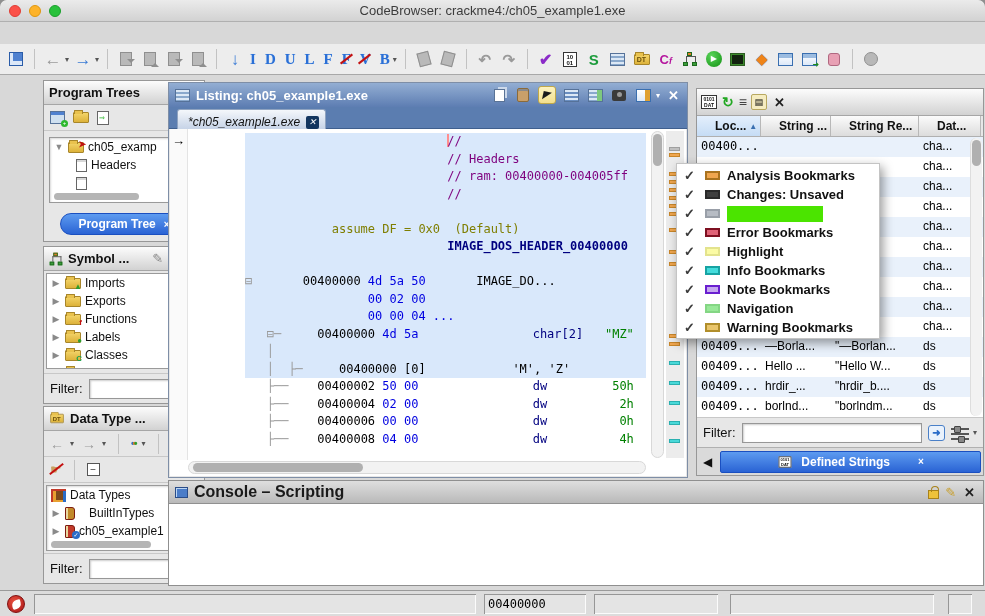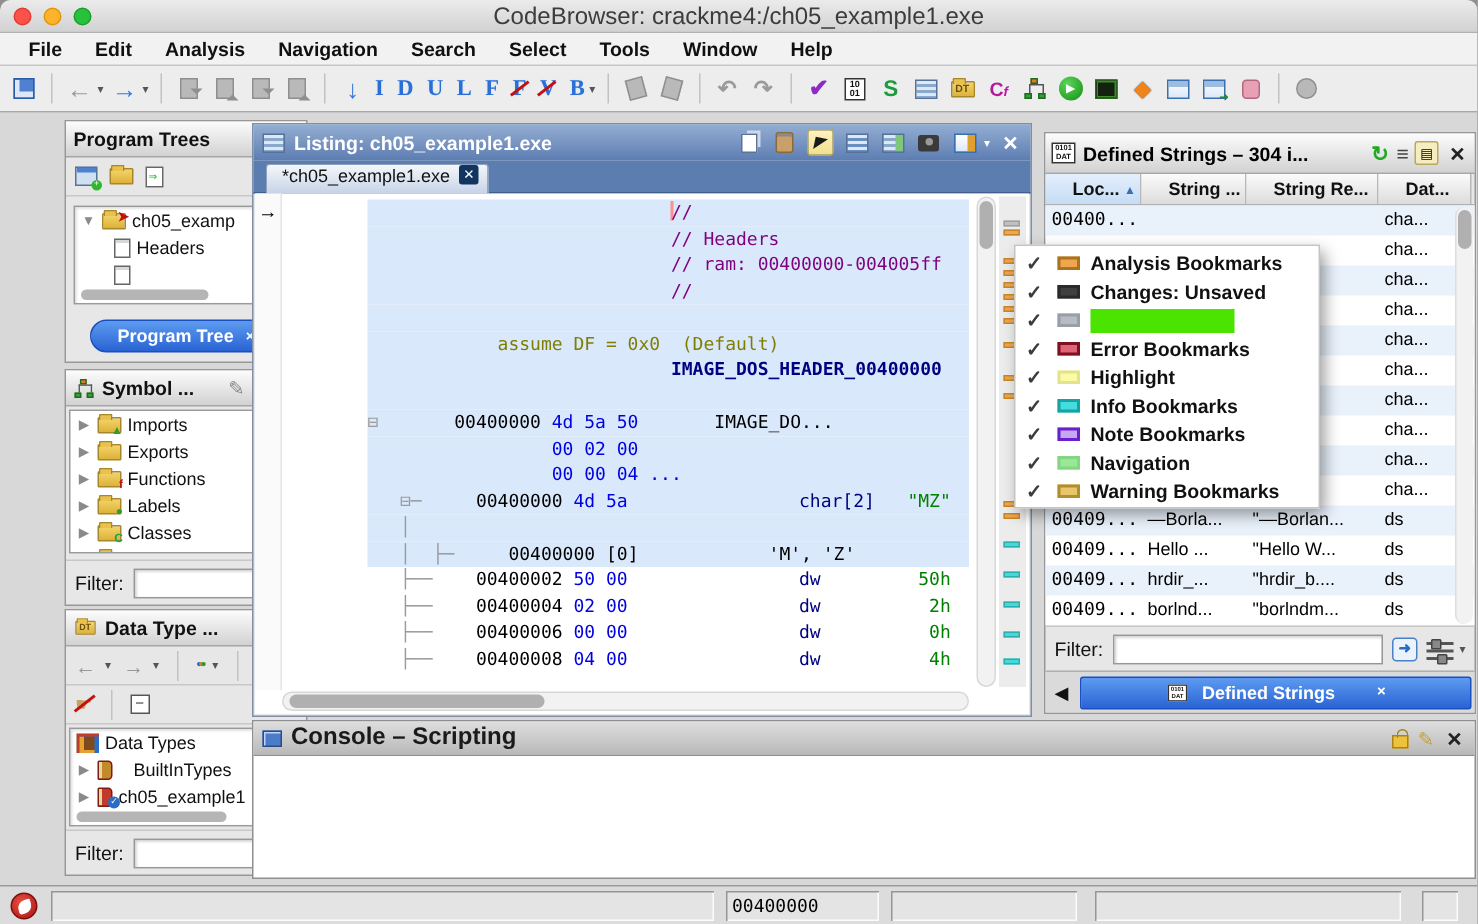--- a/index.html
+++ b/index.html
@@ -3,21 +3,21 @@
 <meta charset="utf-8">
 <style>
   * { margin:0; padding:0; box-sizing:border-box; }
   html,body { width:985px; height:616px; background:#8f8f8f; font-family:"Liberation Sans",sans-serif; }
   #root { position:relative; width:985px; height:616px; overflow:hidden; background:#d8d8d8; border-radius:7px 7px 0 0; }
 
   
   #titlebar { position:absolute; left:0; top:0; width:985px; height:22px;
     background:linear-gradient(#ebebeb,#d2d2d2); border-bottom:1px solid #b0b0b0; border-radius:7px 7px 0 0; }
   .light { position:absolute; top:5px; width:12px; height:12px; border-radius:50%; }
-  #wintitle { position:absolute; left:0; right:0; top:3px; text-align:center; font-size:16px; color:#3c3c3c; }
+  #wintitle { position:absolute; left:0; right:0; top:3px; text-align:center; font-size:13px; color:#3c3c3c; }
   #menubar { position:absolute; left:0; top:22px; width:985px; height:22px; background:#f2f2f2; border-bottom:1px solid #c6c6c6; display:flex; align-items:center; padding-left:8px; }
   .menu-item { font-size:13px; font-weight:600; color:#101010; padding:0 11px; line-height:21px; }
   #toolbar { position:absolute; left:0; top:44px; width:985px; height:31px; background:#ededed; border-bottom:1px solid #a8a8a8; display:flex; align-items:center; padding-left:6px; gap:4px; }
   .tsep { width:1px; height:20px; background:#c2c2c2; margin:0 4px; }
   .tbtn { width:20px; height:22px; display:flex; align-items:center; justify-content:center; position:relative; }
   .caret { font-size:8px; color:#555; margin-left:-2px; }
   .arrow { font-size:17px; font-weight:bold; line-height:1; }
   .gray { color:#9a9a9a; } .blue { color:#3a7bd5; }
   .gdoc { width:12px; height:14px; background:#b9b9b9; border:1px solid #8f8f8f; position:relative; }
   .gdoc::after { content:""; position:absolute; right:-4px; bottom:-2px; width:0; height:0; border:4px solid transparent; }
@@ -69,21 +69,21 @@
   #lst-head { height:24px; background:linear-gradient(#93aed3,#5d7db2); display:flex; align-items:center; padding:0 6px; gap:6px; }
   #lst-head .ttl { color:#fff; font-size:13px; font-weight:bold; flex:1; }
   .hico { width:18px; height:18px; display:flex; align-items:center; justify-content:center; }
   .copyico { width:11px; height:13px; background:#fff; border:1px solid #5a7396; box-shadow:3px -3px 0 -1px #cdd9ea; }
   .pasteico { width:12px; height:14px; background:#c9a06a; border:1px solid #8a6a3a; border-radius:2px; box-shadow:inset 0 2px 0 #8a8a8a; }
   .cursorbtn { background:linear-gradient(#fdf3c0,#f2df8e); border:1px solid #c0a84a; border-radius:3px; }
   .cursorbtn span{ display:inline-block; transform:rotate(12deg); font-size:11px; color:#1a1a1a; }
   .camico { width:14px; height:11px; background:#3a3a3a; border-radius:2px; position:relative; }
   .camico::after { content:""; position:absolute; left:4.5px; top:2.5px; width:5px; height:5px; border-radius:50%; background:#9a9a9a; }
   #lst-tabs { position:absolute; left:0; top:24px; width:100%; height:22px; background:#5b7db0; border-bottom:1px solid #3f5f8e; }
-  #lst-tab { position:absolute; left:8px; top:2px; height:20px; padding:0 6px 0 10px; background:linear-gradient(#f4f7fb,#c6d3e7); border:1px solid #8fa3c0; border-bottom:none; border-radius:3px 3px 0 0; display:flex; align-items:flex-start; gap:6px; font-size:12px; color:#111; }
+  #lst-tab { position:absolute; left:8px; top:2px; height:20px; padding:0 6px 0 10px; background:linear-gradient(#f4f7fb,#c6d3e7); border:1px solid #8fa3c0; border-bottom:none; border-radius:3px 3px 0 0; display:flex; align-items:flex-end; gap:6px; font-size:12px; color:#111;font-style:italic; }
   .tabx { width:13px; height:13px; background:#12355f; border-radius:2px; color:#fff; font-size:9px; line-height:13px; text-align:center; }
   #lst-body { position:absolute; left:1px; top:46px; right:1px; bottom:1px; background:#fff; }
   #lst-lmargin { position:absolute; left:0; top:0; width:18px; bottom:16px; background:#fafafa; border-right:1px solid #e4e4e4; }
   #ip-arrow { position:absolute; left:2px; top:4px; font-size:13px; font-weight:bold; color:#000; }
   #lst-lines { position:absolute; left:75px; top:4px; right:40px; font:12px/17.5px "DejaVu Sans Mono",monospace; white-space:pre; }
   .lst-line { height:17.5px; }
   .lst-line.sel { background:#d9e8fb; }
   .seg-cm{color:#7e007e;} .seg-as{color:#7f7e00;} .seg-lb{color:#000080;font-weight:bold;}
   .seg-ad{color:#000;} .seg-by{color:#0000e0;} .seg-nm{color:#000;}
   .seg-ty{color:#000080;margin-left:42px;} .seg-st{color:#008000;} .seg-vl{color:#008000;}
@@ -175,31 +175,20 @@
 
 <div id="root">
 
   <div id="titlebar">
     <span class="light" style="left:9px;background:#fb5149;border:1px solid #df3d35;"></span>
     <span class="light" style="left:29px;background:#fdb32a;border:1px solid #df970f;"></span>
     <span class="light" style="left:49px;background:#28c13b;border:1px solid #1a9f2b;"></span>
     <div id="wintitle">CodeBrowser: crackme4:/ch05_example1.exe</div>
   </div>
 
-  <div id="menubar">
-      <span class="menu-item">File</span>
-      <span class="menu-item">Edit</span>
-      <span class="menu-item">Analysis</span>
-      <span class="menu-item">Navigation</span>
-      <span class="menu-item">Search</span>
-      <span class="menu-item">Select</span>
-      <span class="menu-item">Tools</span>
-      <span class="menu-item">Window</span>
-      <span class="menu-item">Help</span>
-    </div>
 
   <div id="toolbar">
     <span class="tbtn">
         <span class="icn" style="width:14px;height:14px;background:#4f81d0;border:1px solid #2a5ca8;box-shadow:inset 3px -4px 0 #dce8f8;"></span>
       </span>
     <span class="tsep"></span>
     <span class="tbtn">
         <span class="arrow gray">←</span>
       </span>
       <span class="caret">▾</span>
@@ -528,21 +517,20 @@
       <span class="lockico"></span>
       <span class="pencilico" style="color:#c8a030;">✎</span>
       <span class="xbtn">✕</span>
     </div>
     <div style="position:absolute;left:1px;right:1px;top:23px;bottom:1px;background:#fff;"></div>
   </div>
 
   <div id="ds">
     <div id="ds-head">
       <span class="datico">0101<br>DAT</span>
-      <span class="ttl">Defined Strings – 304 i...</span>
       <span class="refico">↻</span>
       <span class="eqico">≡</span>
       <span class="selico">▤</span>
       <span class="xbtn">✕</span>
     </div>
     <div id="ds-cols">
         <div class="colh sorted">Loc...<span class="sortico">▲</span></div>
         <div class="colh">String ...</div>
         <div class="colh">String Re...</div>
         <div class="colh">Dat...</div>

